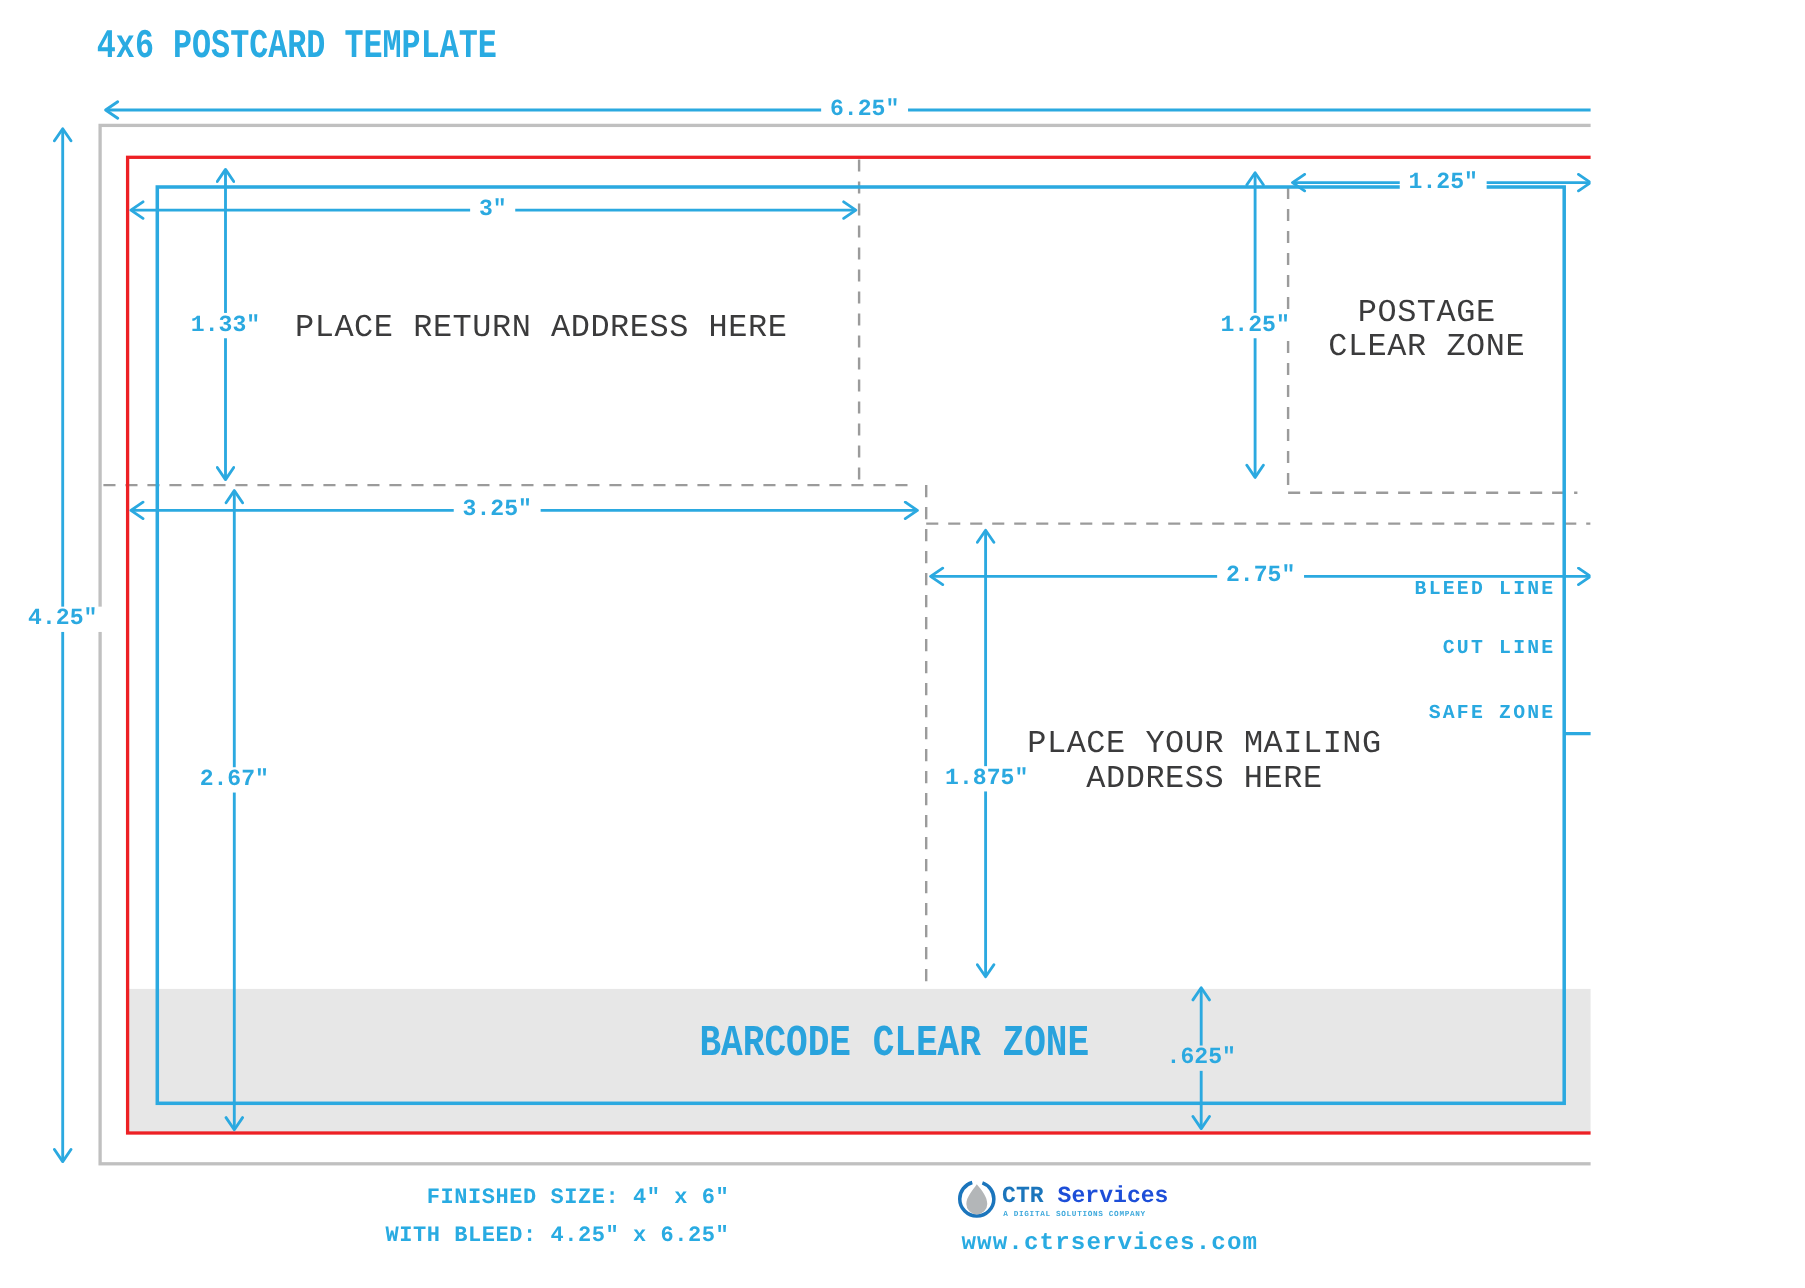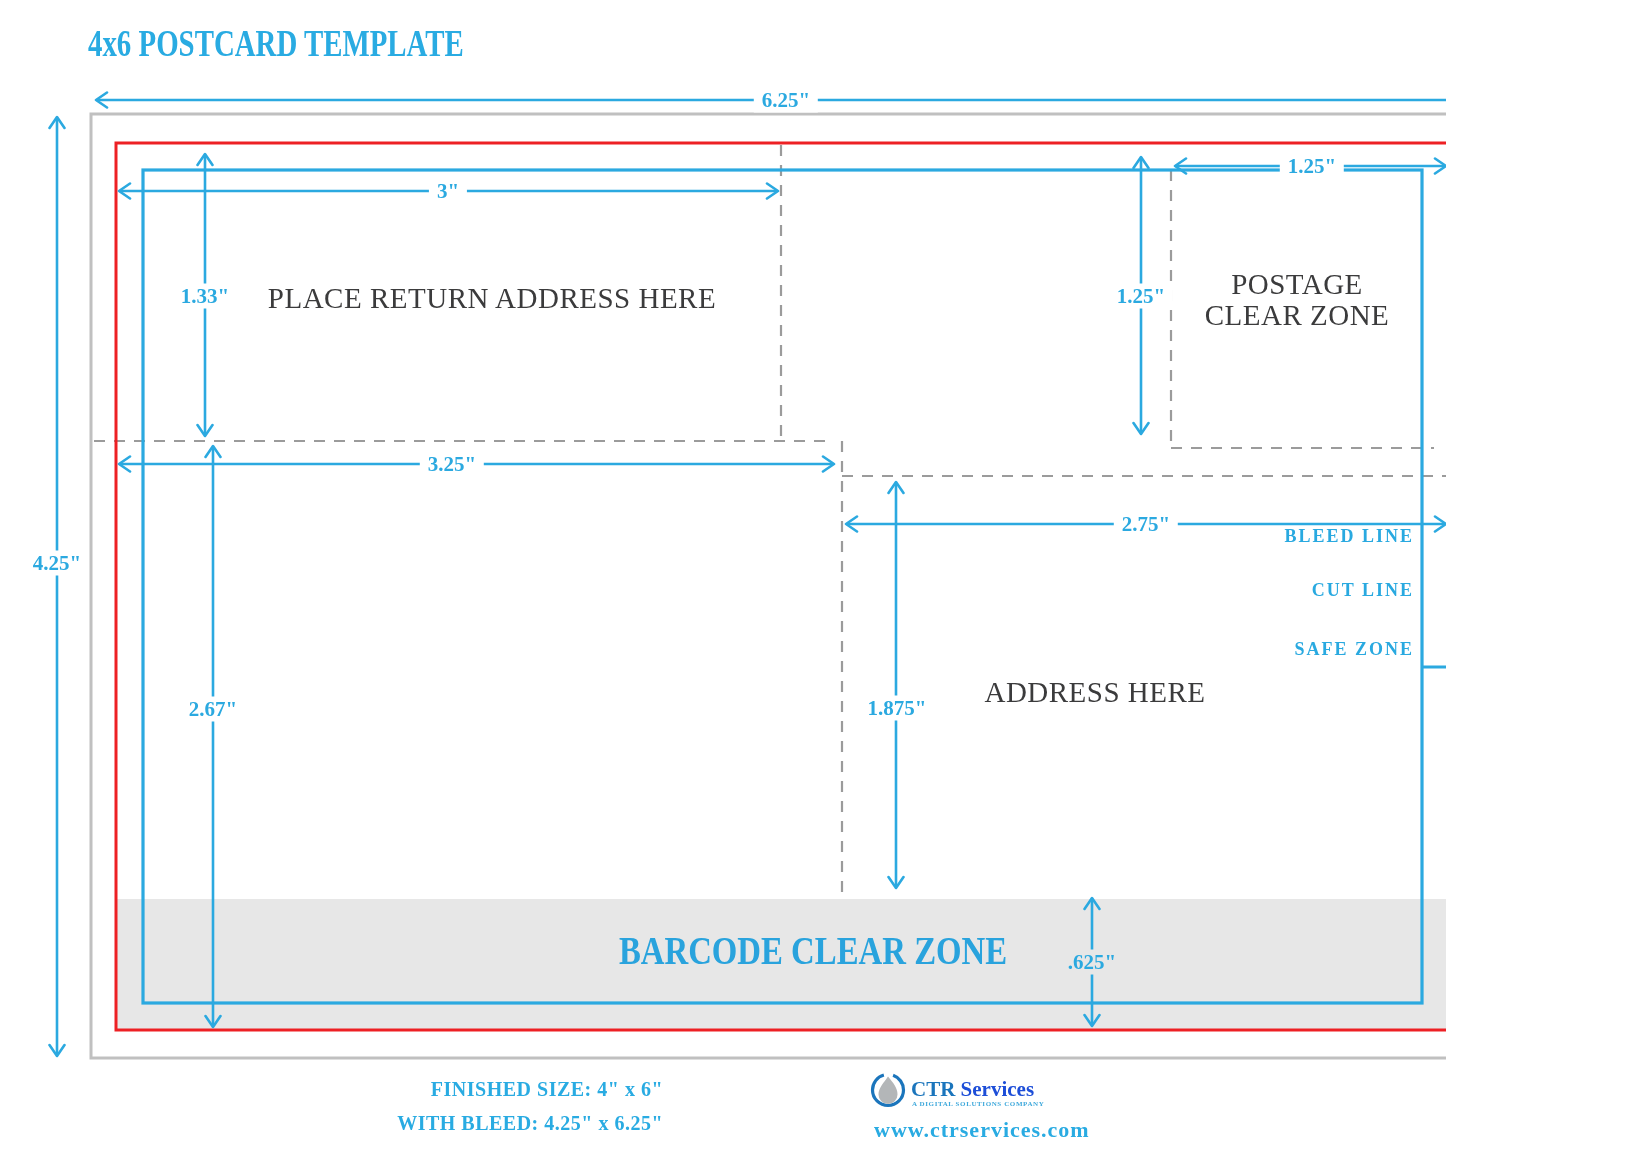--- a/index.html
+++ b/index.html
@@ -1,17 +1,17 @@
 <!DOCTYPE html>
 <html><head>
 <meta charset="utf-8">
 <style>
   html,body{margin:0;padding:0;background:#fff;}
   #stage{position:relative;width:1446px;height:1171px;background:#fff;overflow:hidden;
-         font-family:Liberation Serif, serif;}
+         font-family:Liberation Mono, monospace;}
   #diagram-svg{position:absolute;left:0;top:0;}
 
   .title{position:absolute;left:88px;top:22px;font-size:37px;font-weight:bold;color:#29abe2;
          letter-spacing:0px;white-space:nowrap;transform:scaleX(0.78);transform-origin:left top;}
 
   .dim{position:absolute;transform:translate(-50%,-50%);font-size:21px;font-weight:bold;
        color:#2ba9e0;background:#fff;padding:0 8px;white-space:nowrap;}
   .dim.on-gray{background:#e7e7e7;}
 
   .zone{position:absolute;transform:translate(-50%,-50%);font-size:29px;line-height:31px;
@@ -97,20 +97,21 @@
   <div class="dim" style="left:213px;top:709px;">2.67"</div>
   <div class="dim" style="left:897px;top:708px;">1.875"</div>
   <div class="dim on-gray" style="left:1092px;top:962px;">.625"</div>
 
   <div class="zone" style="left:492px;top:298px;">PLACE RETURN ADDRESS HERE</div>
   <div class="zone" style="left:1297px;top:300px;">
     <div>POSTAGE</div>
     <div>CLEAR ZONE</div>
   </div>
   <div class="zone" style="left:1095px;top:692px;">
+    <div>PLACE YOUR MAILING</div>
     <div>ADDRESS HERE</div>
   </div>
   <div class="barcode-label" style="left:813px;top:950px;">BARCODE CLEAR ZONE</div>
 
   <div class="legend-label" style="top:526px;">BLEED LINE</div>
   <div class="legend-label" style="top:580px;">CUT LINE</div>
   <div class="legend-label" style="top:639px;">SAFE ZONE</div>
 
   <div class="footer-size" style="top:1078px;">FINISHED SIZE: 4" x 6"</div>
   <div class="footer-size" style="top:1112px;">WITH BLEED: 4.25" x 6.25"</div>

